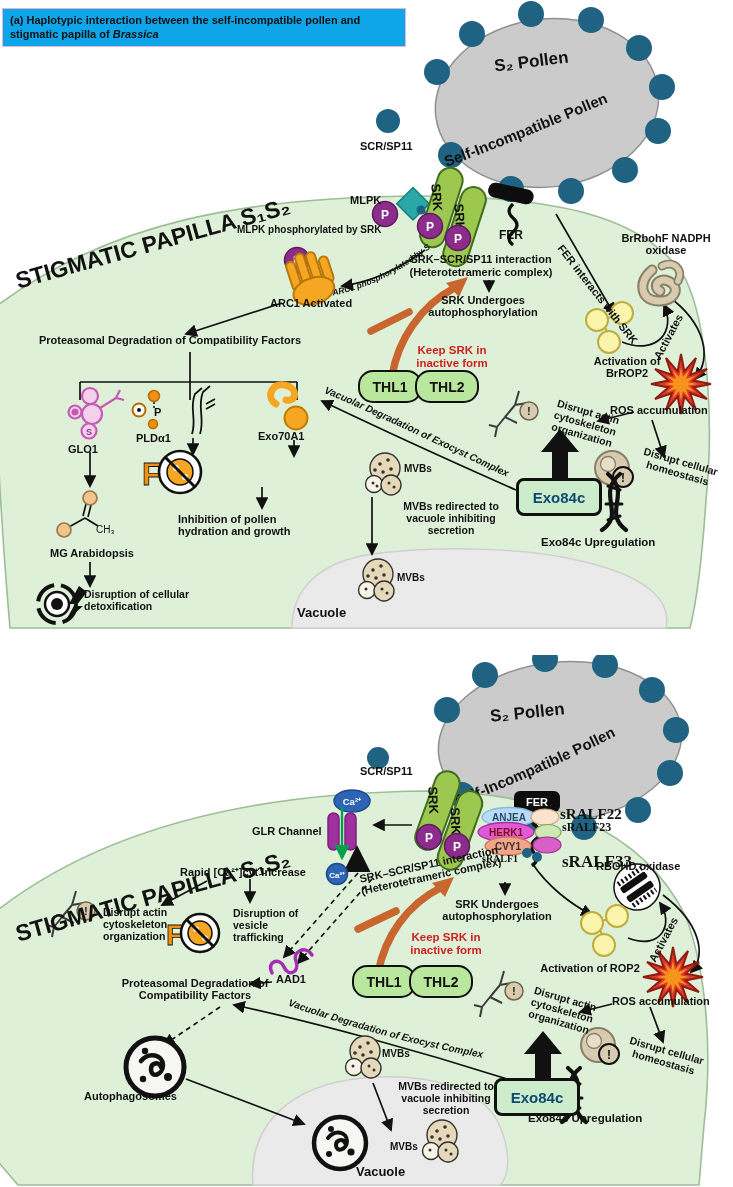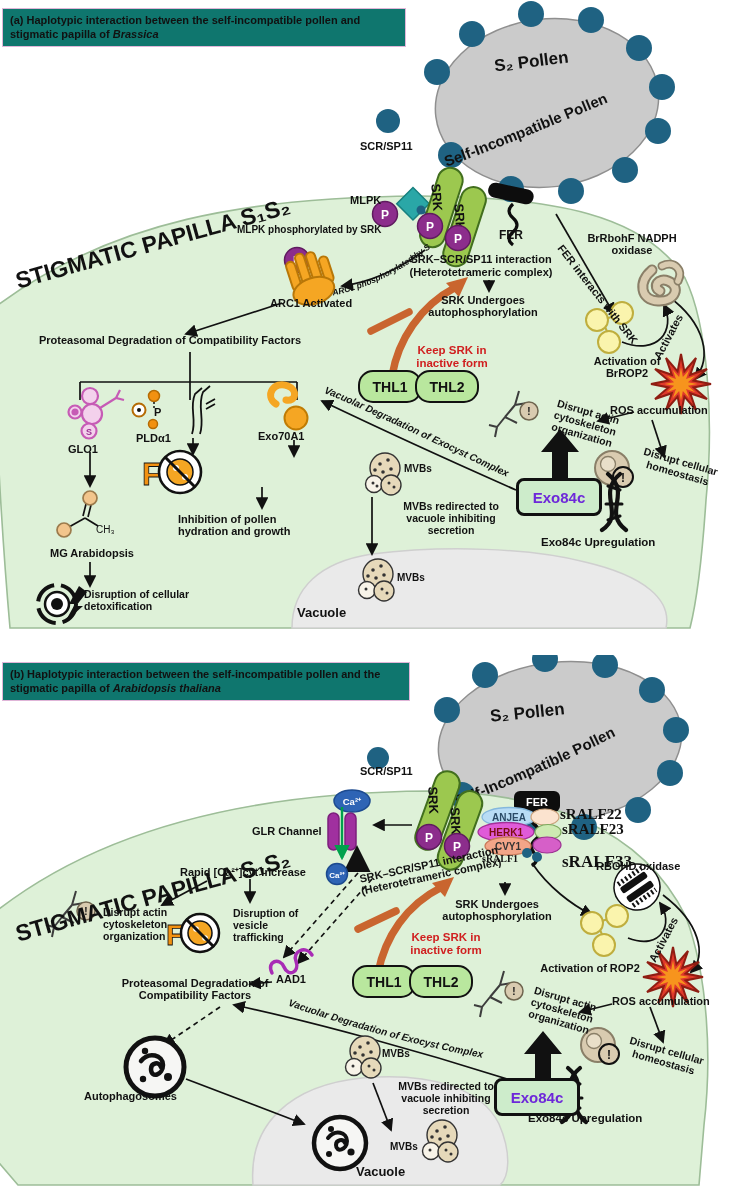--- a/index.html
+++ b/index.html
@@ -3,27 +3,27 @@
 <meta charset="utf-8">
 <style>
   html,body{margin:0;padding:0;background:#fff;}
   .canvas{position:relative;width:733px;height:1187px;background:#fff;overflow:hidden;
           font-family:"Liberation Sans",sans-serif;}
   .panel{position:absolute;left:0;width:733px;}
   svg{position:absolute;left:0;top:0;}
   .lbl{position:absolute;font-weight:700;color:#111;font-size:11px;line-height:1.13;white-space:normal;}
   .c{text-align:center;}
   .red{color:#d01f1f;}
-  .title{position:absolute;background:#0f766e;border:1px solid #e0b5d8;padding:4px 7px;
+  .title{position:absolute;background:#0ea5e9;border:1px solid #e0b5d8;padding:4px 7px;
          font-weight:700;font-size:11px;line-height:1.3;color:#111;}
   .title i{font-style:italic;}
   .pill{position:absolute;background:#b9e79e;border:2px solid #111;border-radius:15px;
         display:flex;align-items:center;justify-content:center;font-weight:700;font-size:14px;color:#111;}
   .gene{position:absolute;background:#cdeccb;border:3px solid #111;border-radius:8px;
-        display:flex;align-items:center;justify-content:center;font-weight:700;font-size:15px;color:#6d28d9;}
+        display:flex;align-items:center;justify-content:center;font-weight:700;font-size:15px;color:#0c4a6e;}
   .serif{font-family:"Liberation Serif",serif;}
   text{font-family:"Liberation Sans",sans-serif;}
 </style>
 </head>
 <body>
 
 <div class="canvas">
 
 <section class="panel" id="panel-a" style="top:0;height:655px">
 <svg width="733" height="655" viewBox="0 0 733 655">
@@ -268,21 +268,21 @@
 </svg>
 
 <div class="title" style="left:2px;top:8px;width:388px"><span>(a) Haplotypic interaction between the self-incompatible pollen and stigmatic papilla of </span><i>Brassica</i></div>
 <div class="lbl" style="left:494px;top:52px;font-size:17px;transform:rotate(-7deg)">S₂ Pollen</div>
 <div class="lbl" style="left:360px;top:140px">SCR/SP11</div>
 <div class="lbl" style="left:16px;top:268px;width:340px;font-size:23px;transform:rotate(-15.5deg);transform-origin:left center;white-space:nowrap">STIGMATIC PAPILLA S₁S₂</div>
 <div class="lbl" style="left:350px;top:194px">MLPK</div>
 <div class="lbl" style="left:237px;top:224px;width:168px;font-size:10px">MLPK phosphorylated by SRK</div>
 <div class="lbl" style="left:499px;top:229px;font-size:12px">FER</div>
 <div class="lbl" style="left:560px;top:240px;width:132px;transform:rotate(52deg);transform-origin:left center">FER interacts with SRK</div>
-<div class="lbl c" style="left:573px;top:232px;width:118px">BrRbohF NADPH oxidase</div>
+<div class="lbl c" style="left:607px;top:232px;width:118px">BrRbohF NADPH oxidase</div>
 <div class="lbl c" style="left:402px;top:253px;width:158px">SRK–SCR/SP11 interaction</div>
 <div class="lbl c" style="left:402px;top:266px;width:158px">(Heterotetrameric complex)</div>
 <div class="lbl c" style="left:424px;top:294px;width:118px">SRK Undergoes autophosphorylation</div>
 <div class="lbl" style="left:270px;top:297px">ARC1 Activated</div>
 <div class="lbl c red" style="left:407px;top:344px;width:90px;font-size:11.5px">Keep SRK in inactive form</div>
 <div class="pill" style="left:358px;top:370px;width:60px;height:29px">THL1</div>
 <div class="pill" style="left:415px;top:370px;width:60px;height:29px">THL2</div>
 <div class="lbl c" style="left:34px;top:334px;width:272px">Proteasomal Degradation of Compatibility Factors</div>
 <div class="lbl" style="left:68px;top:443px">GLO1</div>
 <div class="lbl" style="left:136px;top:432px">PLDα1</div>
@@ -509,28 +509,27 @@
   </g>
 
   <polygon points="535,423 535,399 524,399 543,376 562,399 551,399 551,423" fill="#111"></polygon>
   <g transform="translate(556,405)" stroke="#111" stroke-width="4.2" fill="none" stroke-linecap="round">
     <path d="M6,62 C 30,46 0,28 24,8"></path>
     <path d="M30,62 C 6,44 36,28 12,8"></path>
     <path d="M12,20 L24,24 M10,38 L26,38 M12,52 L24,48" stroke-width="3"></path>
   </g>
 </svg>
 
-<div class="title" style="left:2px;top:7px;width:392px"><span>(b) Haplotypic interaction between the self-incompatible pollen and the stigmatic papilla of </span><i>Arabidopsis thaliana</i></div>
 <div class="lbl" style="left:490px;top:48px;font-size:17px;transform:rotate(-6deg)">S₂ Pollen</div>
 <div class="lbl" style="left:360px;top:110px">SCR/SP11</div>
 <div class="lbl" style="left:16px;top:266px;width:340px;font-size:23px;transform:rotate(-15.5deg);transform-origin:left center;white-space:nowrap">STIGMATIC PAPILLA S₁S₂</div>
 <div class="lbl" style="left:252px;top:170px">GLR Channel</div>
 <div class="lbl" style="left:180px;top:211px;white-space:nowrap">Rapid [Ca²⁺]cyt Increase</div>
 <div class="lbl serif" style="left:560px;top:151px;font-size:15px">sRALF22</div>
-<div class="lbl serif" style="left:562px;top:166px;font-size:15px">sRALF23</div>
+<div class="lbl serif" style="left:562px;top:166px;font-size:12px">sRALF23</div>
 <div class="lbl serif" style="left:562px;top:197px;font-size:17px">sRALF33</div>
 <div class="lbl serif" style="left:482px;top:198px;font-size:10px">sRALF1</div>
 <div class="lbl" style="left:596px;top:205px">RBOHD oxidase</div>
 <div class="lbl c" style="left:346px;top:203px;width:168px;transform:rotate(-12deg)"><span>SRK–SCR/SP11 interaction</span><br><span>(Heterotetrameric complex)</span></div>
 <div class="lbl c" style="left:438px;top:243px;width:118px">SRK Undergoes autophosphorylation</div>
 <div class="lbl c red" style="left:402px;top:276px;width:88px;font-size:11.5px">Keep SRK in inactive form</div>
 <div class="pill" style="left:352px;top:310px;width:60px;height:29px">THL1</div>
 <div class="pill" style="left:409px;top:310px;width:60px;height:29px">THL2</div>
 <div class="lbl" style="left:103px;top:252px;width:80px;font-size:10.5px">Disrupt actin cytoskeleton organization</div>
 <div class="lbl" style="left:233px;top:253px;width:85px;font-size:10.5px">Disruption of vesicle trafficking</div>

